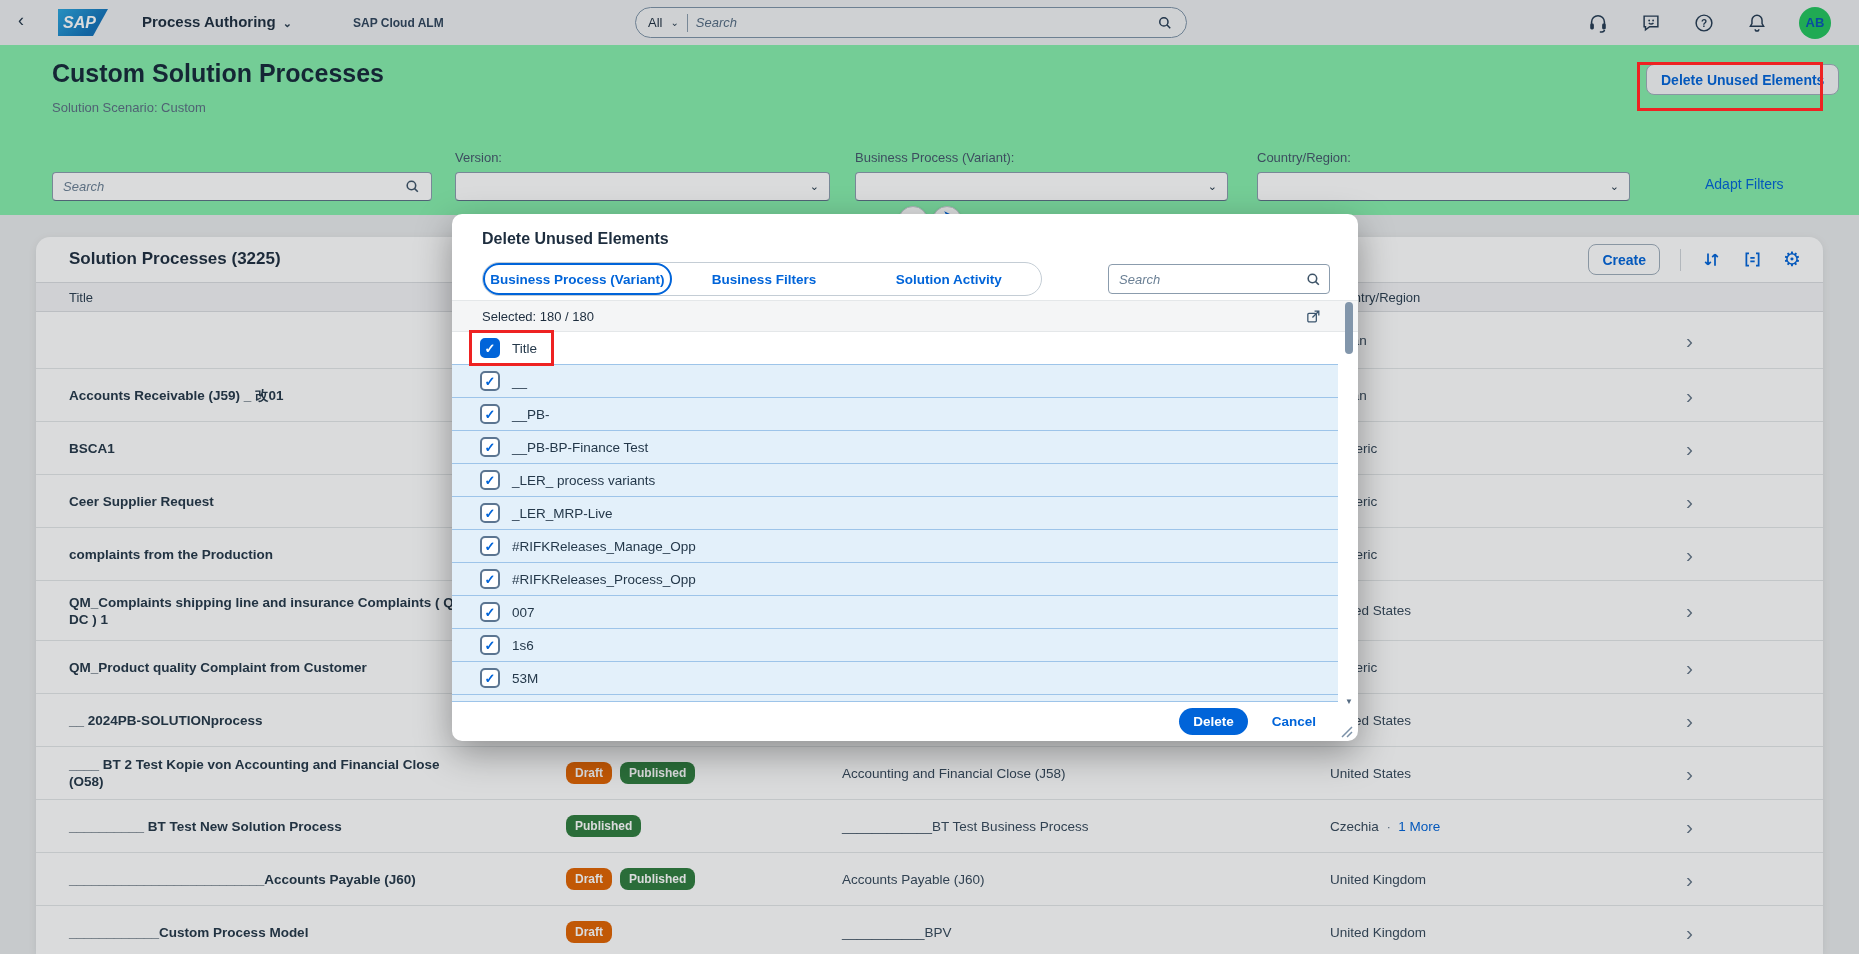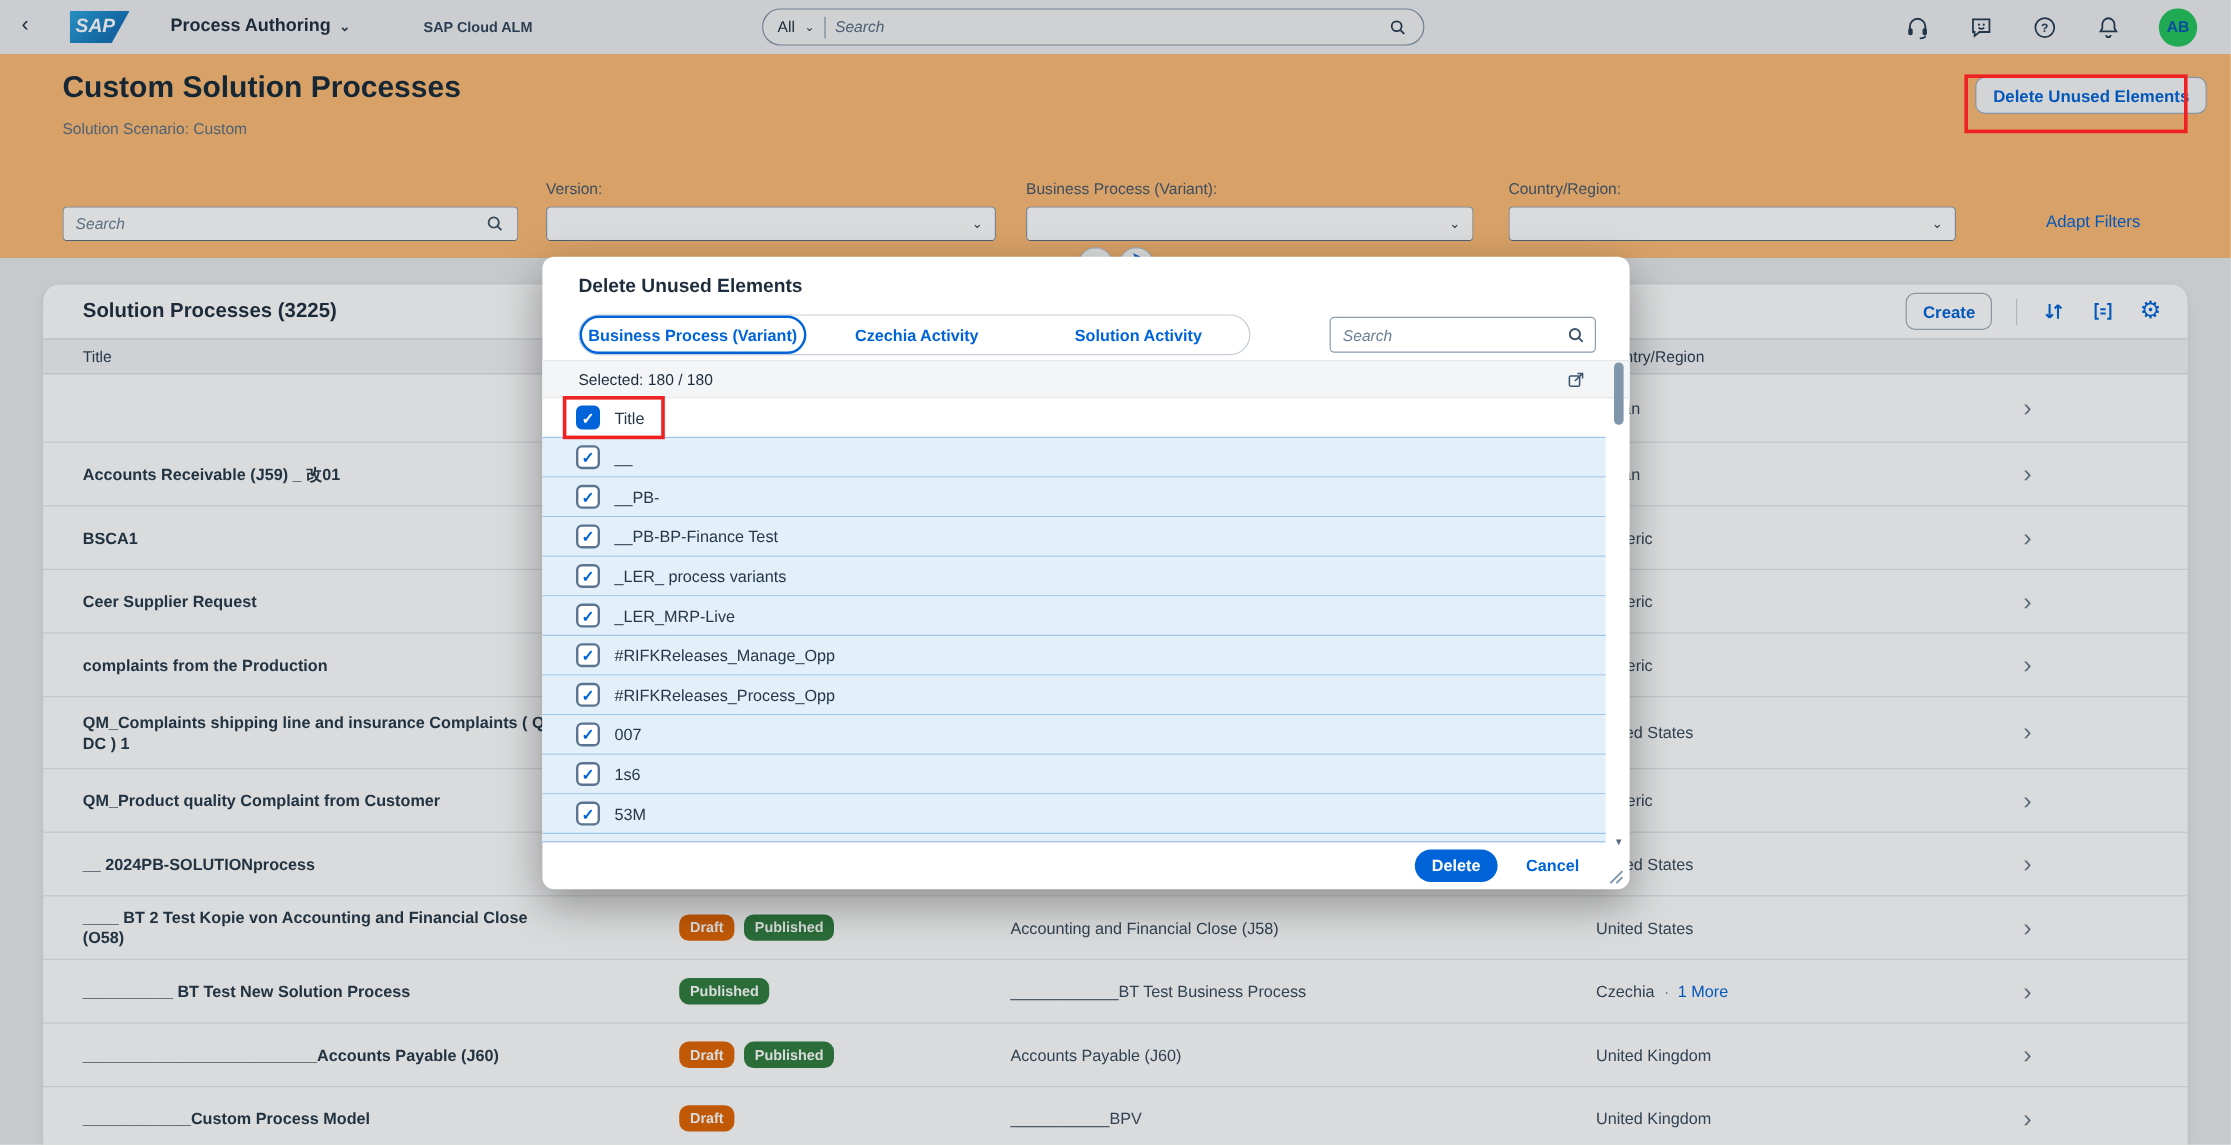--- a/index.html
+++ b/index.html
@@ -26,21 +26,21 @@
   .shell-search .chv { font-size:10px; color:#2b3e50; }
   .shell-search .divider { width:1px; height:18px; background:#8b9cad; }
   .shell-search input { flex:1; border:none; outline:none; background:transparent; font-size:13px; font-family:inherit; color:#1d2d3e; }
   .shell-search input::placeholder { font-style:italic; color:#556b82; }
   .shell-icons { position:absolute; right:0; top:0; height:45px; display:flex; align-items:center; }
   .sicon { width:22px; height:22px; color:#243a52; margin-right:31px; cursor:pointer; }
   .sicon svg { width:100%; height:100%; }
   .avatar { width:32px; height:32px; border-radius:50%; background:#22c55e; color:#0757b5;
     font-size:13px; font-weight:bold; display:flex; align-items:center; justify-content:center; margin-right:28px; cursor:pointer; }
   
-  .page-header { position:absolute; top:45px; left:0; right:0; height:170px; background:#fdba74;text-decoration:underline; }
+  .page-header { position:absolute; top:45px; left:0; right:0; height:170px; background:#86efac;text-decoration:underline; }
   .page-title { position:absolute; left:52px; top:14px; font-size:25px; font-weight:bold; color:#152838; }
   .page-subtitle { position:absolute; left:52px; top:55px; font-size:13px; color:#5b6f83;text-align:center; }
   .btn-outline { border:1px solid #9fadba; border-radius:8px; background:transparent;
     color:#0064d9; font-size:14px; font-weight:bold; font-family:inherit; cursor:pointer; }
   .delete-unused { position:absolute; left:1646px; top:19px; height:31px; padding:0 14px; background:#f6f7f8; }
   .flabel { position:absolute; top:105px; font-size:13px; color:#44576b; }
   .finput { position:absolute; top:127px; height:29px; background:#fff;
     border:1px solid #8b9cad; border-bottom-color:#5b7185; border-radius:4px;
     font-size:13px; font-family:inherit; color:#1d2d3e; padding:0 30px 0 10px; }
   .finput::placeholder { font-style:italic; color:#6a7f94; }
@@ -400,21 +400,21 @@
   </div>
 </div>
 
 <div class="overlay"></div>
 
 <div class="dialog">
   <div class="dlg-title">Delete Unused Elements</div>
 
   <div class="segwrap">
     <button class="seg selected">Business Process (Variant)</button>
-    <button class="seg">Czechia Activity</button>
+    <button class="seg">Business Filters</button>
     <button class="seg">Solution Activity</button>
   </div>
 
   <div class="dlg-search">
     <input placeholder="Search" style="">
     <span class="fsearchicon" style="color:#3e5468">
       <svg viewBox="0 0 24 24" fill="none" stroke="currentColor" stroke-width="2.2">
           <circle cx="10.5" cy="10.5" r="6"></circle>
           <path d="M15 15l4.5 4.5"></path>
         </svg>

